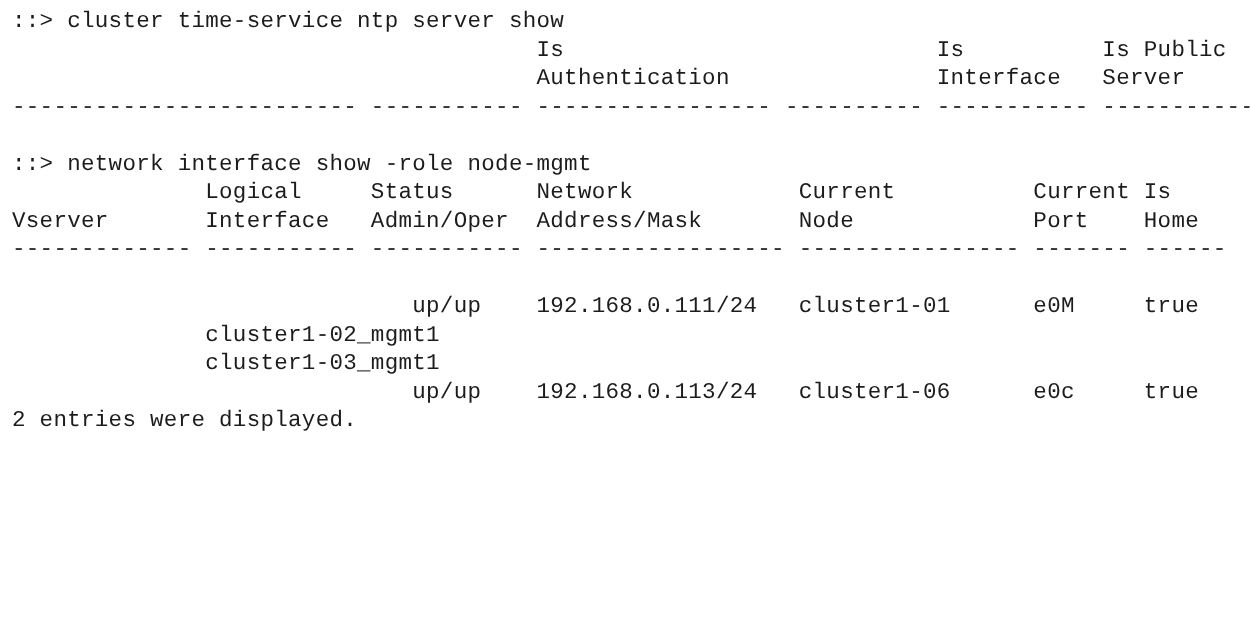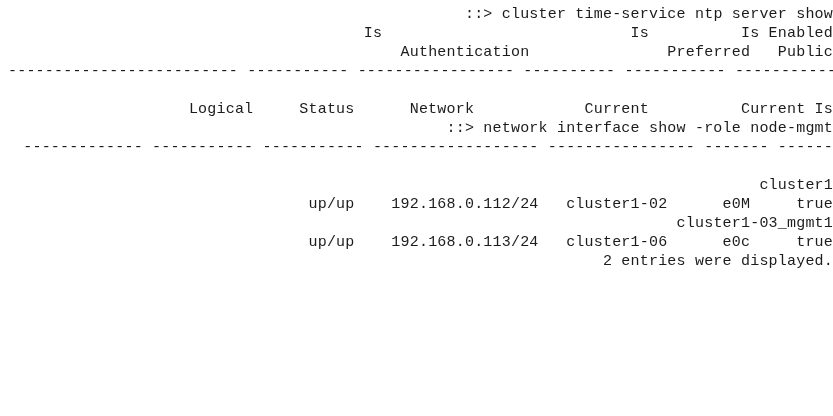--- a/index.html
+++ b/index.html
@@ -20,34 +20,34 @@
     font-family: "Liberation Mono", "DejaVu Sans Mono", monospace;
     font-size: 15px;
     line-height: 19px;
     letter-spacing: 0.2px;
     color: #1c1c1c;
     background: #ffffff;
   }
   .line {
     height: 19px;
     white-space: pre;
-    text-align: right;
   }
 </style>
 </head>
 <body>
 
 <div class="terminal">
   <div class="line">::&gt; cluster time-service ntp server show</div>
-  <div class="line">                                      Is                           Is          Is Enabled</div>
-  <div class="line">                                      Authentication               Preferred   Public</div>
+  <div class="line">                                      Is                           Is          Is Public</div>
+  <div class="line">                                      Authentication               Interface   Server</div>
   <div class="line">------------------------- ----------- ----------------- ---------- ----------- -----------</div>
   <div class="line"></div>
+  <div class="line">::&gt; network interface show -role node-mgmt</div>
   <div class="line">              Logical     Status      Network            Current          Current Is</div>
-  <div class="line">::&gt; network interface show -role node-mgmt</div>
+  <div class="line">Vserver       Interface   Admin/Oper  Address/Mask       Node             Port    Home</div>
   <div class="line">------------- ----------- ----------- ------------------ ---------------- ------- ------</div>
   <div class="line"></div>
-  <div class="line">cluster1</div>
-  <div class="line">                             up/up    192.168.0.112/24   cluster1-02      e0M     true</div>
+  <div class="line">                             up/up    192.168.0.111/24   cluster1-01      e0M     true</div>
+  <div class="line">              cluster1-02_mgmt1</div>
   <div class="line">              cluster1-03_mgmt1</div>
   <div class="line">                             up/up    192.168.0.113/24   cluster1-06      e0c     true</div>
   <div class="line">2 entries were displayed.</div>
 </div>
 
 </body></html>

